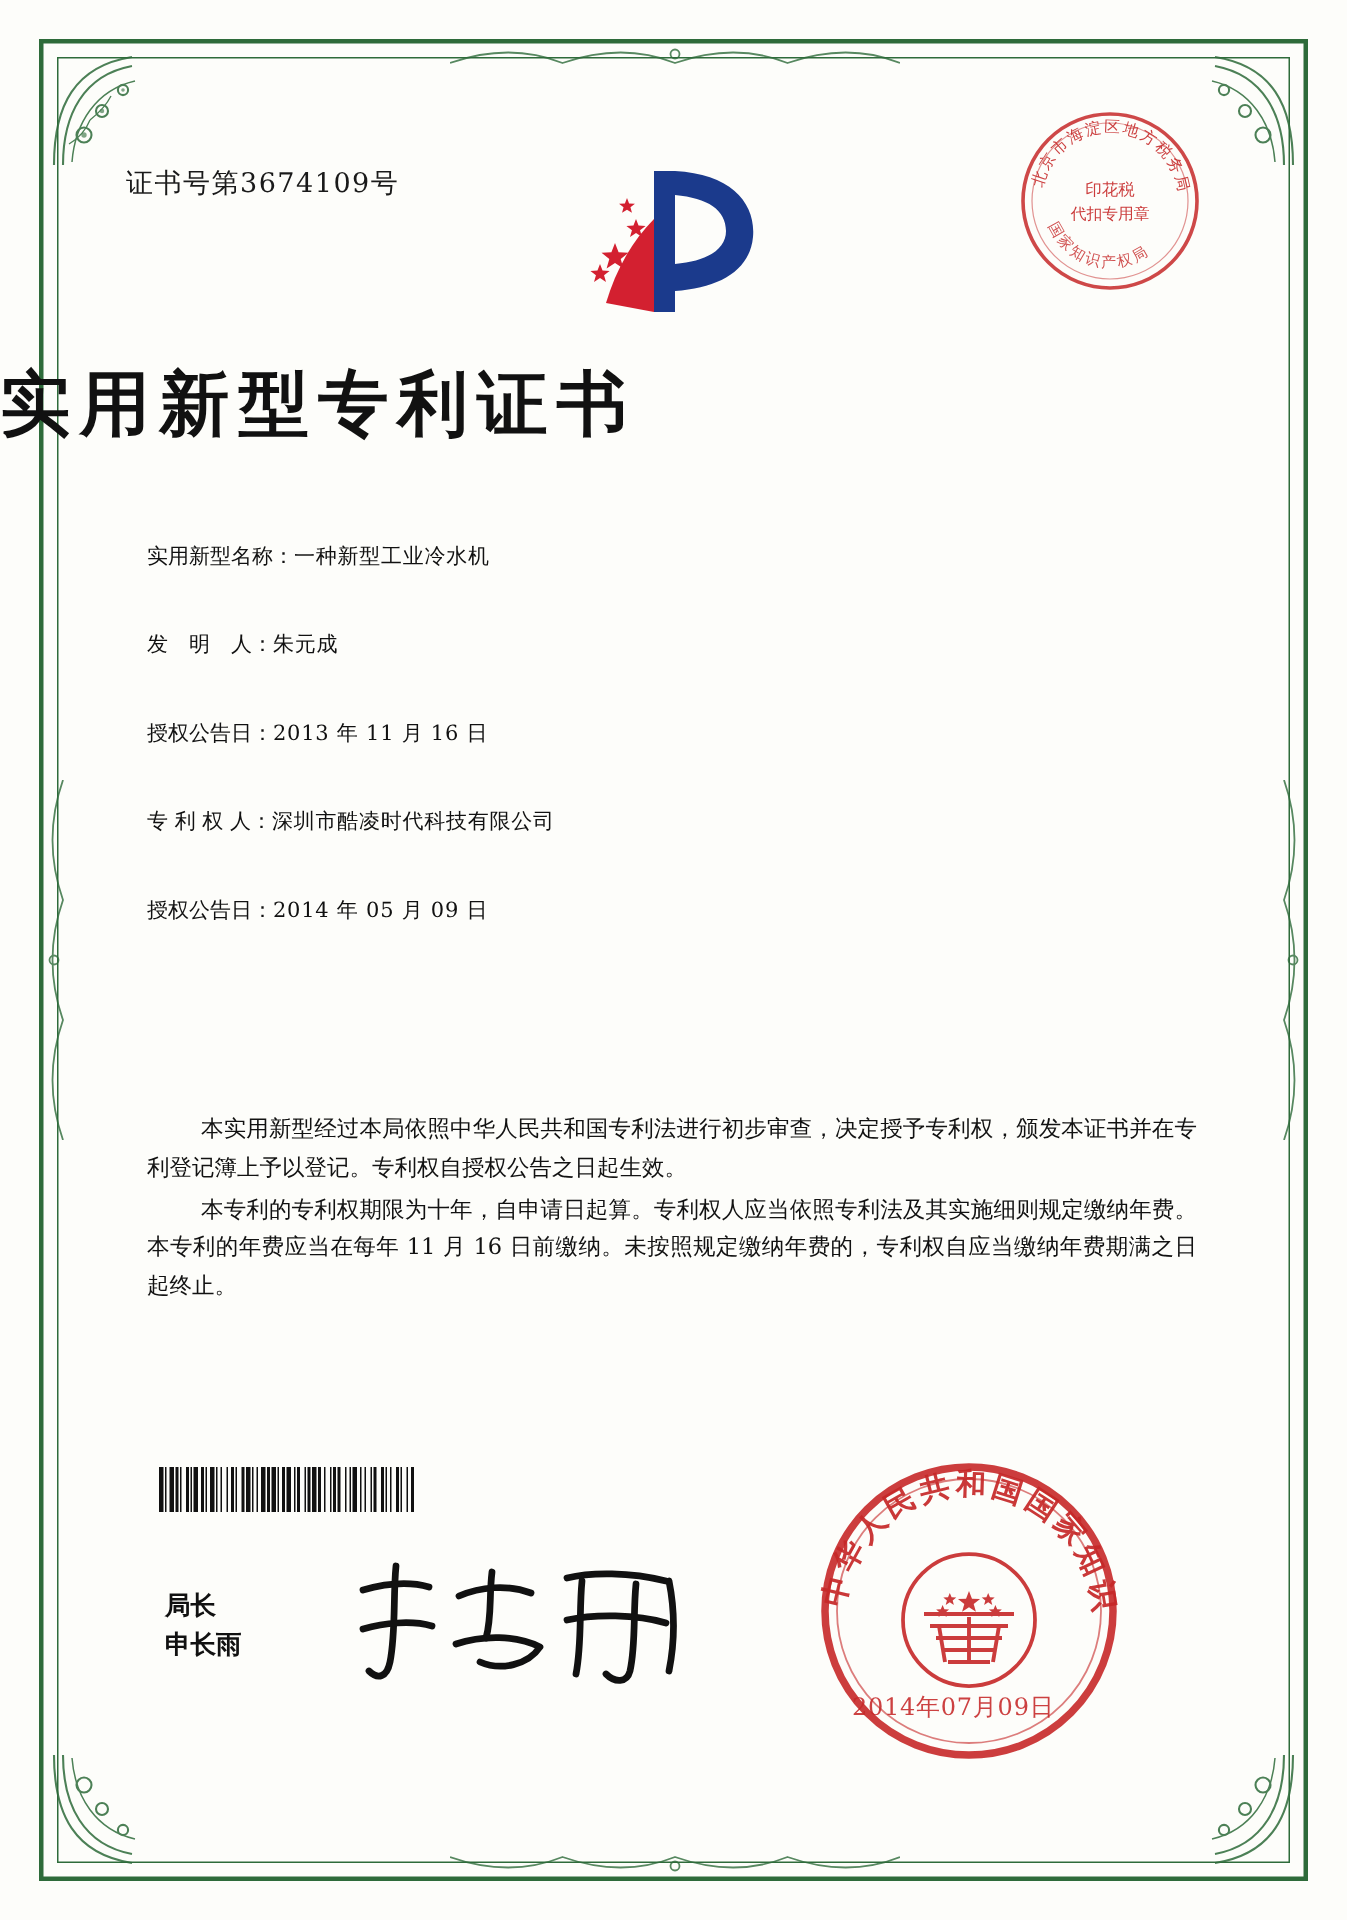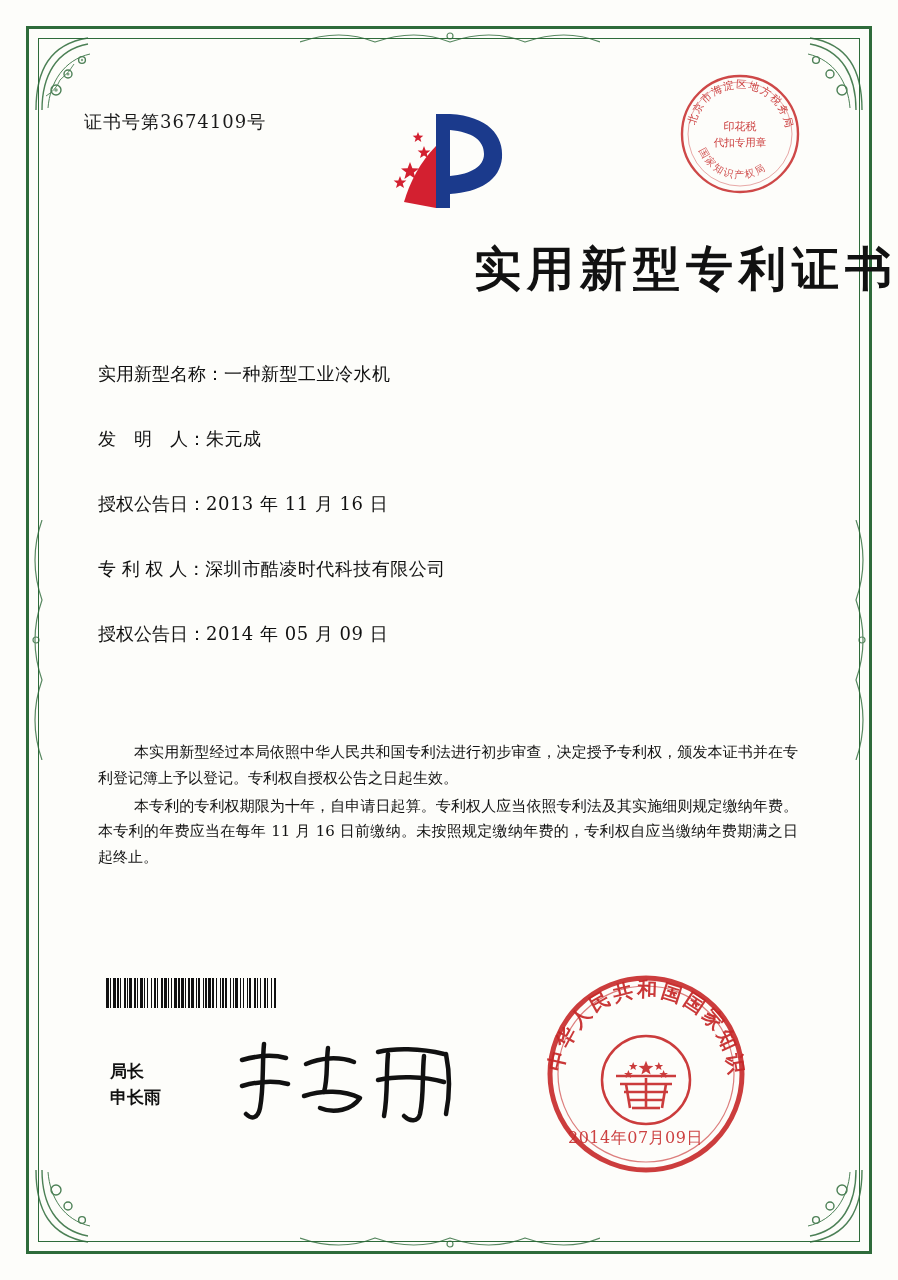--- a/index.html
+++ b/index.html
@@ -82,38 +82,38 @@
     width: 124px;
     height: 124px;
   }
 
   
   .doc-title {
     position: absolute;
     left: 0;
     right: 0;
     top: 238px;
-    text-align: right;
+    text-align: left;
     font-family: "DejaVu Serif", "Liberation Serif", serif;
     font-weight: bold;
     font-size: 47px;
     letter-spacing: 6px;
     color: #111111;
   }
 
   
   .fields {
     position: absolute;
     left: 98px;
     top: 362px;
     width: 700px;
   }
   .field {
     font-family: "DejaVu Serif", "Liberation Serif", serif;
-    font-size: 18px;
+    font-size: 14px;
     color: #111111;
     margin-bottom: 41px;
     white-space: nowrap;
   }
   .field .label {
     display: inline-block;
     letter-spacing: 0px;
   }
   .field .value {
     display: inline-block;

